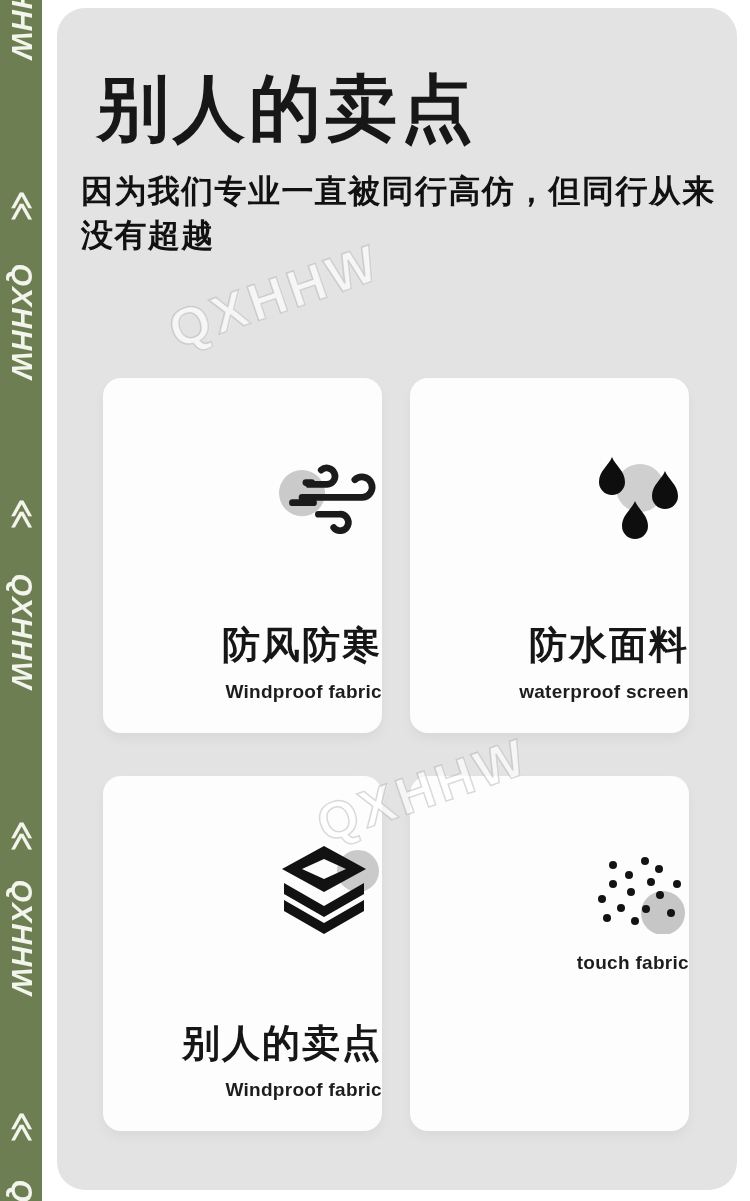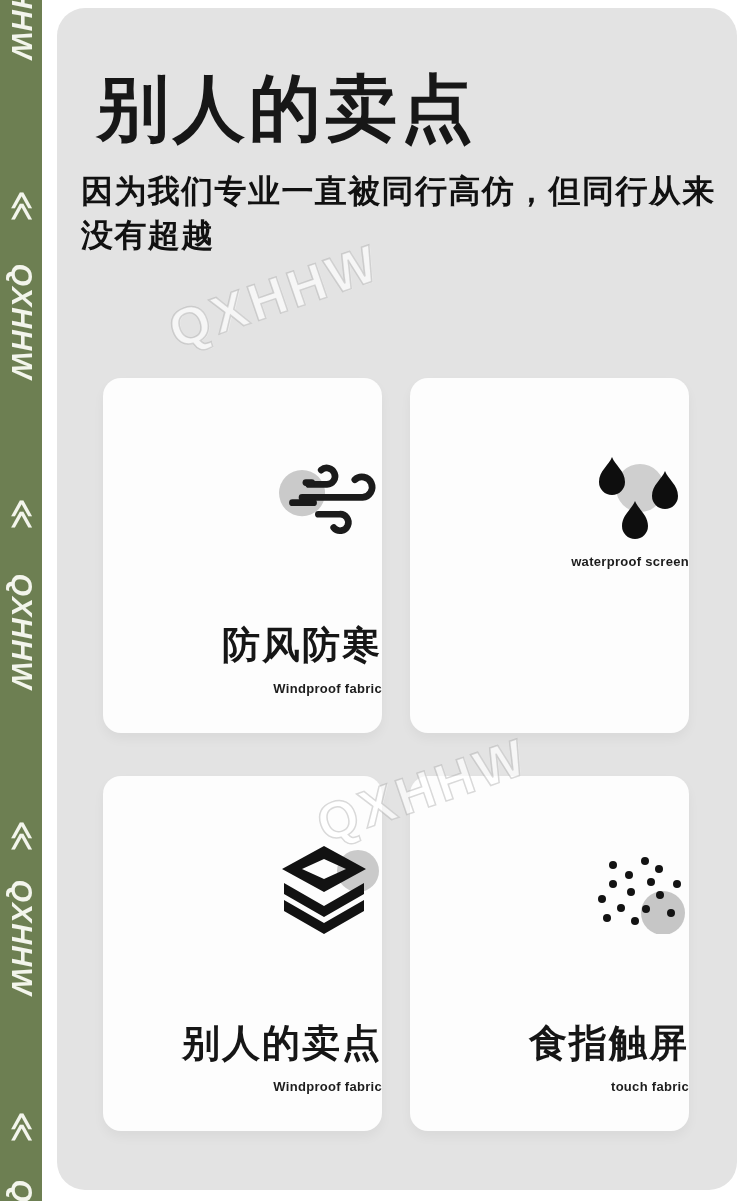--- a/index.html
+++ b/index.html
@@ -32,21 +32,21 @@
   .wm1{left:108px;top:258px;transform:rotate(-19deg);}
   .wm2{left:256px;top:752px;transform:rotate(-19deg);}
 
   
   .cards{position:absolute;left:46px;top:370px;width:586px;z-index:2;
          display:grid;grid-template-columns:279px 279px;grid-auto-rows:355px;gap:43px 28px;}
   .card{background:#fdfdfd;border-radius:18px;display:flex;flex-direction:column;align-items:flex-end;
         box-shadow:0 6px 12px rgba(0,0,0,0.045);}
   .icon-wrap{margin-top:70px;height:96px;display:flex;align-items:center;justify-content:center;}
   .card-title{margin:76px 0 0 0;font-size:38px;letter-spacing:2px;font-weight:800;color:#161616;}
-  .card-sub{margin:10px 0 0 0;font-size:13px;font-weight:bold;color:#1d1d1d;letter-spacing:0.3px;}
+  .card-sub{margin:10px 0 0 0;font-size:19px;font-weight:bold;color:#1d1d1d;letter-spacing:0.3px;}
 </style>
 </head>
 <body>
 
 <div class="page">
 
   <aside class="strip">
     <div class="logo-unit" style="top:-58px">
         <span>QXHHW</span>
       </div>
@@ -107,20 +107,21 @@
         <div class="icon-wrap">
           <svg width="96" height="92" viewBox="0 0 96 92" aria-hidden="true">
             <circle cx="47" cy="38" r="24" fill="#cfcfcf"></circle>
             <g fill="#0e0e0e">
               <path transform="translate(19,7)" d="M0 0 C3 8 13 14 13 25 A13 13 0 1 1 -13 25 C-13 14 -3 8 0 0 Z"></path>
               <path transform="translate(72,21)" d="M0 0 C3 8 13 14 13 25 A13 13 0 1 1 -13 25 C-13 14 -3 8 0 0 Z"></path>
               <path transform="translate(42,51)" d="M0 0 C3 8 13 14 13 25 A13 13 0 1 1 -13 25 C-13 14 -3 8 0 0 Z"></path>
             </g>
           </svg>
         </div>
+        <h2 class="card-title">防水面料</h2>
         <p class="card-sub">waterproof screen</p>
       </article>
 
       <article class="card">
         <div class="icon-wrap">
           <svg width="100" height="96" viewBox="0 0 100 96" aria-hidden="true">
             <circle cx="76" cy="25" r="21" fill="#cacaca"></circle>
             <g fill="#121212">
               <path fill-rule="evenodd" d="M42 0 L84 23 L42 46 L0 23 Z M42 13 L64 23 L42 33 L20 23 Z"></path>
               <path d="M2 37 L42 60 L82 37 L82 48 L42 71 L2 48 Z"></path>
@@ -148,21 +149,20 @@
                 <circle cx="34" cy="37" r="4"></circle>
               <circle cx="63" cy="40" r="4"></circle>
                 <circle cx="49" cy="54" r="4"></circle>
                 <circle cx="24" cy="53" r="4"></circle>
               <circle cx="10" cy="63" r="4"></circle>
                 <circle cx="38" cy="66" r="4"></circle>
                 <circle cx="74" cy="58" r="4"></circle>
             </g>
           </svg>
         </div>
-        <h2 class="card-title">食指触屏</h2>
         <p class="card-sub">touch fabric</p>
       </article>
 
     </section>
 
     <div class="watermark wm1">QXHHW</div>
     <div class="watermark wm2">QXHHW</div>
 
   </main>
 </div>

